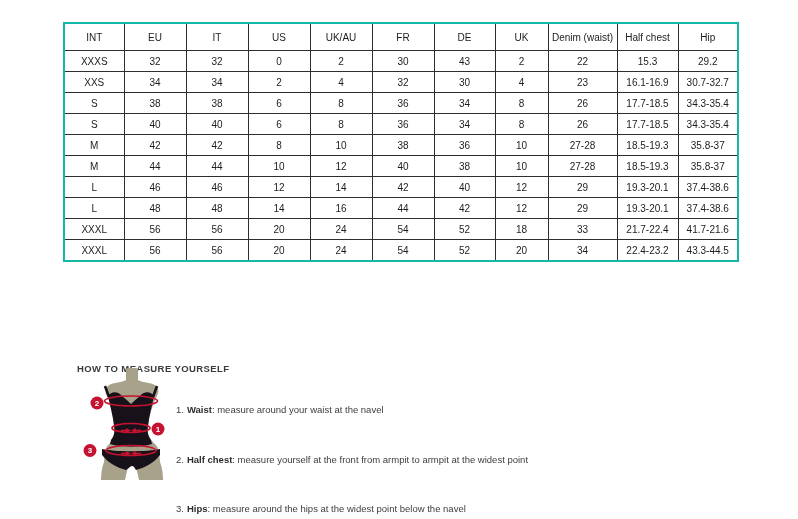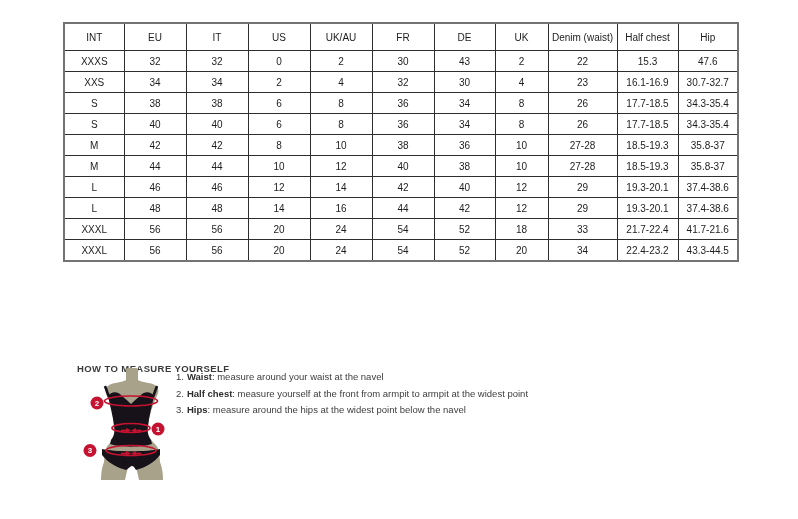--- a/index.html
+++ b/index.html
@@ -14,21 +14,21 @@
   }
 
   
   .size-table {
     position: absolute;
     left: 63px;
     top: 22px;
     width: 674px;
     border-collapse: collapse;
     table-layout: fixed;
-    border: 2px solid #737373;
+    border: 2px solid #14b8a6;
     font-size: 10px;
     color: #1c1c1c;
   }
   .size-table th,
   .size-table td {
     border: 1px solid #2e2e2e;
     text-align: center;
     vertical-align: middle;
     padding: 0;
     font-weight: normal;
@@ -77,20 +77,21 @@
     margin: 0;
     padding: 0;
     list-style: none;
     font-size: 9.5px;
     color: #3d3d3d;
   }
   .measure-list li {
     height: 16.5px;
     line-height: 11px;
     white-space: nowrap;
+    margin-top: 33px;
   }
   .measure-list .num { margin-right: 3px; }
   .measure-list .lbl { font-weight: bold; color: #2d2d2d; }
 
   .badge-num {
     font-size: 8px;
     font-weight: bold;
     font-family: "Liberation Sans", sans-serif;
   }
 </style>
@@ -131,21 +132,21 @@
         <td>XXXS</td>
         <td>32</td>
         <td>32</td>
         <td>0</td>
         <td>2</td>
         <td>30</td>
         <td>43</td>
         <td>2</td>
         <td>22</td>
         <td>15.3</td>
-        <td>47.6</td>
+        <td>29.2</td>
       </tr>
       <tr>
         <td>XXS</td>
         <td>34</td>
         <td>34</td>
         <td>2</td>
         <td>4</td>
         <td>32</td>
         <td>30</td>
         <td>4</td>

